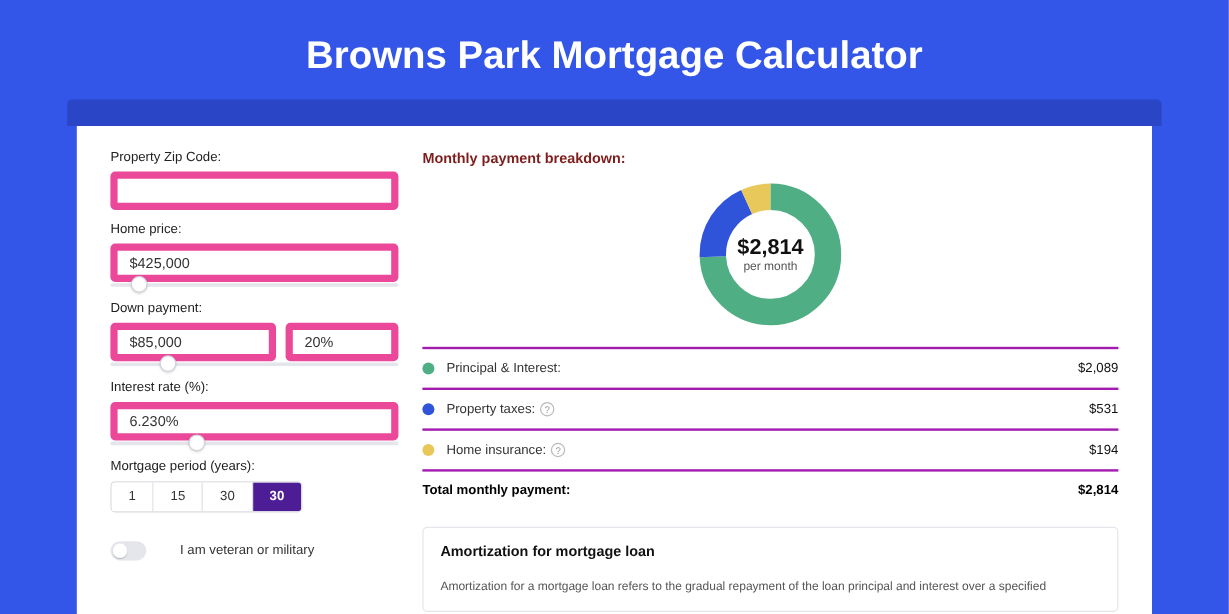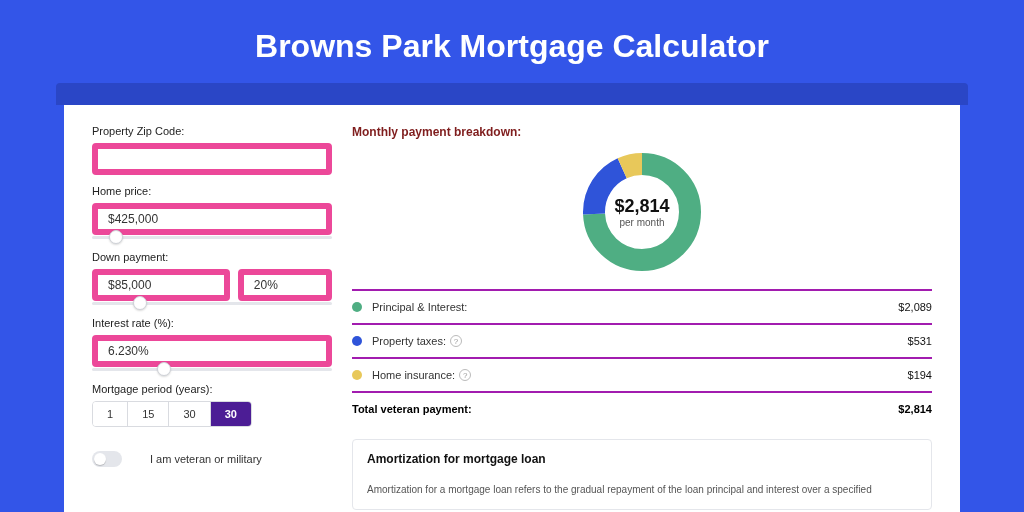--- a/index.html
+++ b/index.html
@@ -126,21 +126,21 @@
         <span class="info">?</span>
         <span class="li-val">$531</span>
       </div>
       <div class="li">
         <span class="dot" style="background:#e8c85a"></span>
         <span class="li-label">Home insurance:</span>
         <span class="info">?</span>
         <span class="li-val">$194</span>
       </div>
       <div class="li total">
-        <span class="li-label">Total veteran payment:</span>
+        <span class="li-label">Total monthly payment:</span>
         <span class="li-val">$2,814</span>
       </div>
 
       <div class="amort-card">
         <div class="amort-title">Amortization for mortgage loan</div>
         <div class="amort-text">Amortization for a mortgage loan refers to the gradual repayment of the loan principal and interest over a specified</div>
       </div>
     </div>
 
   </div>

